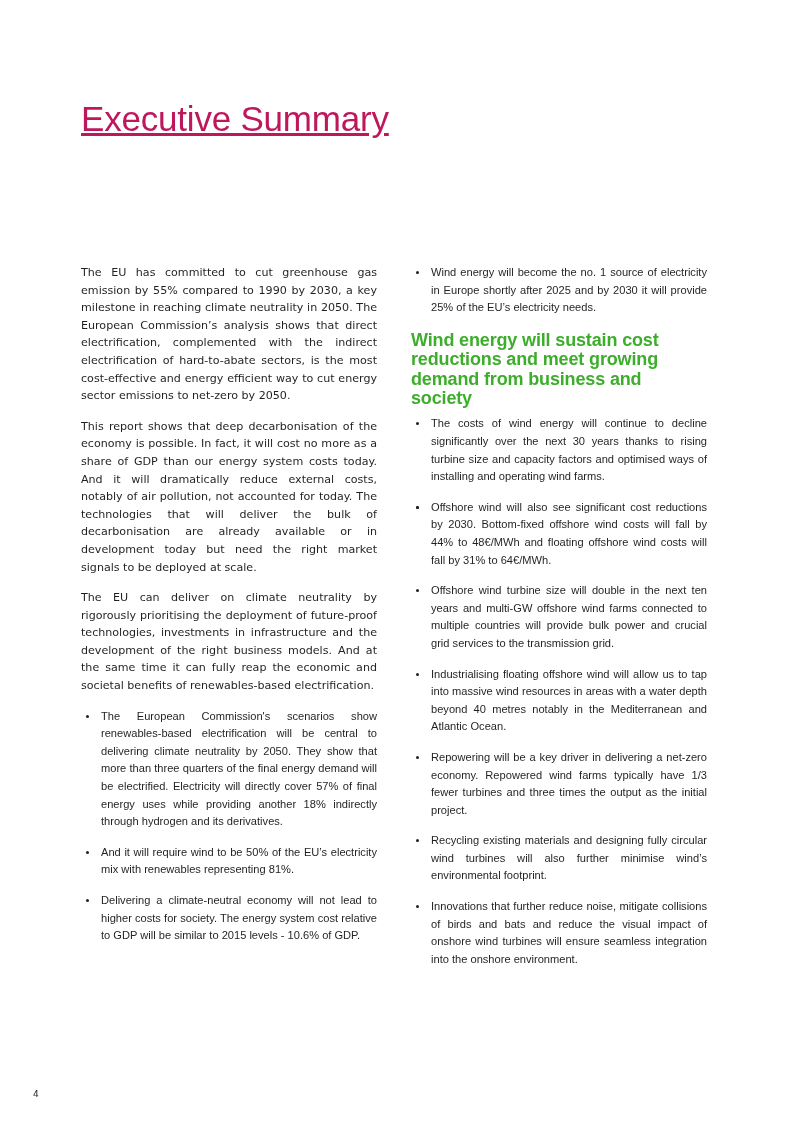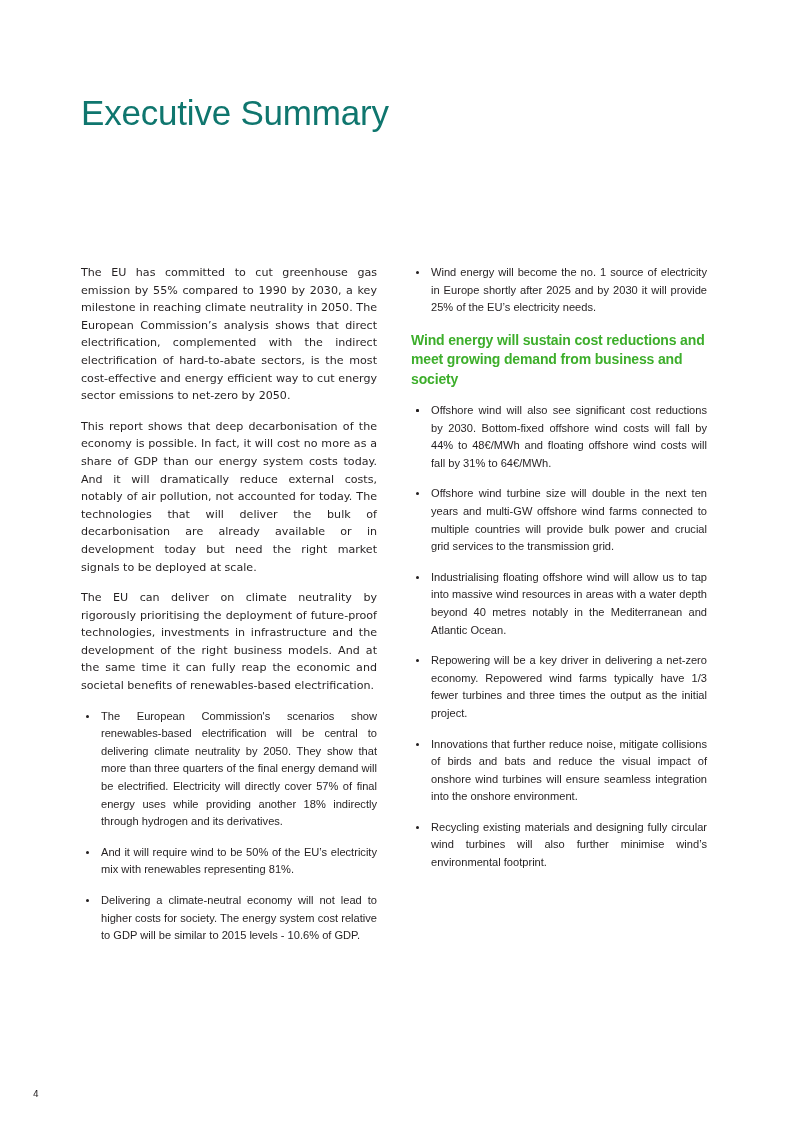--- a/index.html
+++ b/index.html
@@ -21,28 +21,29 @@
     inset: 0;
     width: 793px;
     height: 1122px;
     background: #ffffff;
   }
 
   
   .page-title {
     position: absolute;
     left: 81px;
-    top: 70px;
+    top: 76px;
     font-family: "Liberation Sans", sans-serif;
     font-size: 35px;
     font-weight: 500;
     letter-spacing: -0.2px;
-    color: #0f766e;
+    color: #be185d;
     line-height: 1.15;
     white-space: nowrap;
+    text-decoration: underline;
   }
 
   
   .columns {
     position: absolute;
     left: 81px;
     top: 264px;
     width: 631px;
     display: flex;
     gap: 34px;
@@ -60,21 +61,21 @@
     text-align: justify;
     text-justify: inter-word;
     color: #231f20;
     hyphens: none;
   }
 
   
   h2.green-heading {
     margin: 12px 0 7px 0;
     font-family: "Liberation Sans", sans-serif;
-    font-size: 14px;
+    font-size: 18px;
     font-weight: 700;
     line-height: 19.4px;
     letter-spacing: -0.15px;
     color: #3dae2b;
   }
   h2.green-heading.first-right {
     margin-top: 14px;
   }
 
   
@@ -162,45 +163,49 @@
           <span class="dot"></span>
           <span>Wind energy will become the no. 1 source of electricity in Europe shortly after 2025 and by 2030 it will provide 25% of the EU’s electricity needs.</span>
         </li>
       </ul>
 
       <h2 class="green-heading first-right">Wind energy will sustain cost reductions and meet growing demand from business and society</h2>
 
       <ul class="bullets">
         <li>
           <span class="dot"></span>
+          <span>The costs of wind energy will continue to decline significantly over the next 30 years thanks to rising turbine size and capacity factors and optimised ways of installing and operating wind farms.</span>
+        </li>
+        <li>
+          <span class="dot"></span>
         </li>
         <li>
           <span class="dot"></span>
           <span>Offshore wind will also see significant cost reductions by 2030. Bottom-fixed offshore wind costs will fall by 44% to 48€/MWh and floating offshore wind costs will fall by 31% to 64€/MWh.</span>
         </li>
         <li>
           <span class="dot"></span>
           <span>Offshore wind turbine size will double in the next ten years and multi-GW offshore wind farms connected to multiple countries will provide bulk power and crucial grid services to the transmission grid.</span>
         </li>
         <li>
           <span class="dot"></span>
           <span>Industrialising floating offshore wind will allow us to tap into massive wind resources in areas with a water depth beyond 40 metres notably in the Mediterranean and Atlantic Ocean.</span>
         </li>
         <li>
           <span class="dot"></span>
           <span>Repowering will be a key driver in delivering a net-zero economy. Repowered wind farms typically have 1/3 fewer turbines and three times the output as the initial project.</span>
         </li>
         <li>
           <span class="dot"></span>
+          <span>Recycling existing materials and designing fully circular wind turbines will also further minimise wind’s environmental footprint.</span>
+        </li>
+        <li>
+          <span class="dot"></span>
           <span>Innovations that further reduce noise, mitigate collisions of birds and bats and reduce the visual impact of onshore wind turbines will ensure seamless integration into the onshore environment.</span>
         </li>
-        <li>
-          <span class="dot"></span>
-          <span>Recycling existing materials and designing fully circular wind turbines will also further minimise wind’s environmental footprint.</span>
-        </li>
       </ul>
 
     </div>
 
   </div>
 
   <div class="page-number">4</div>
 
 </div>
 

